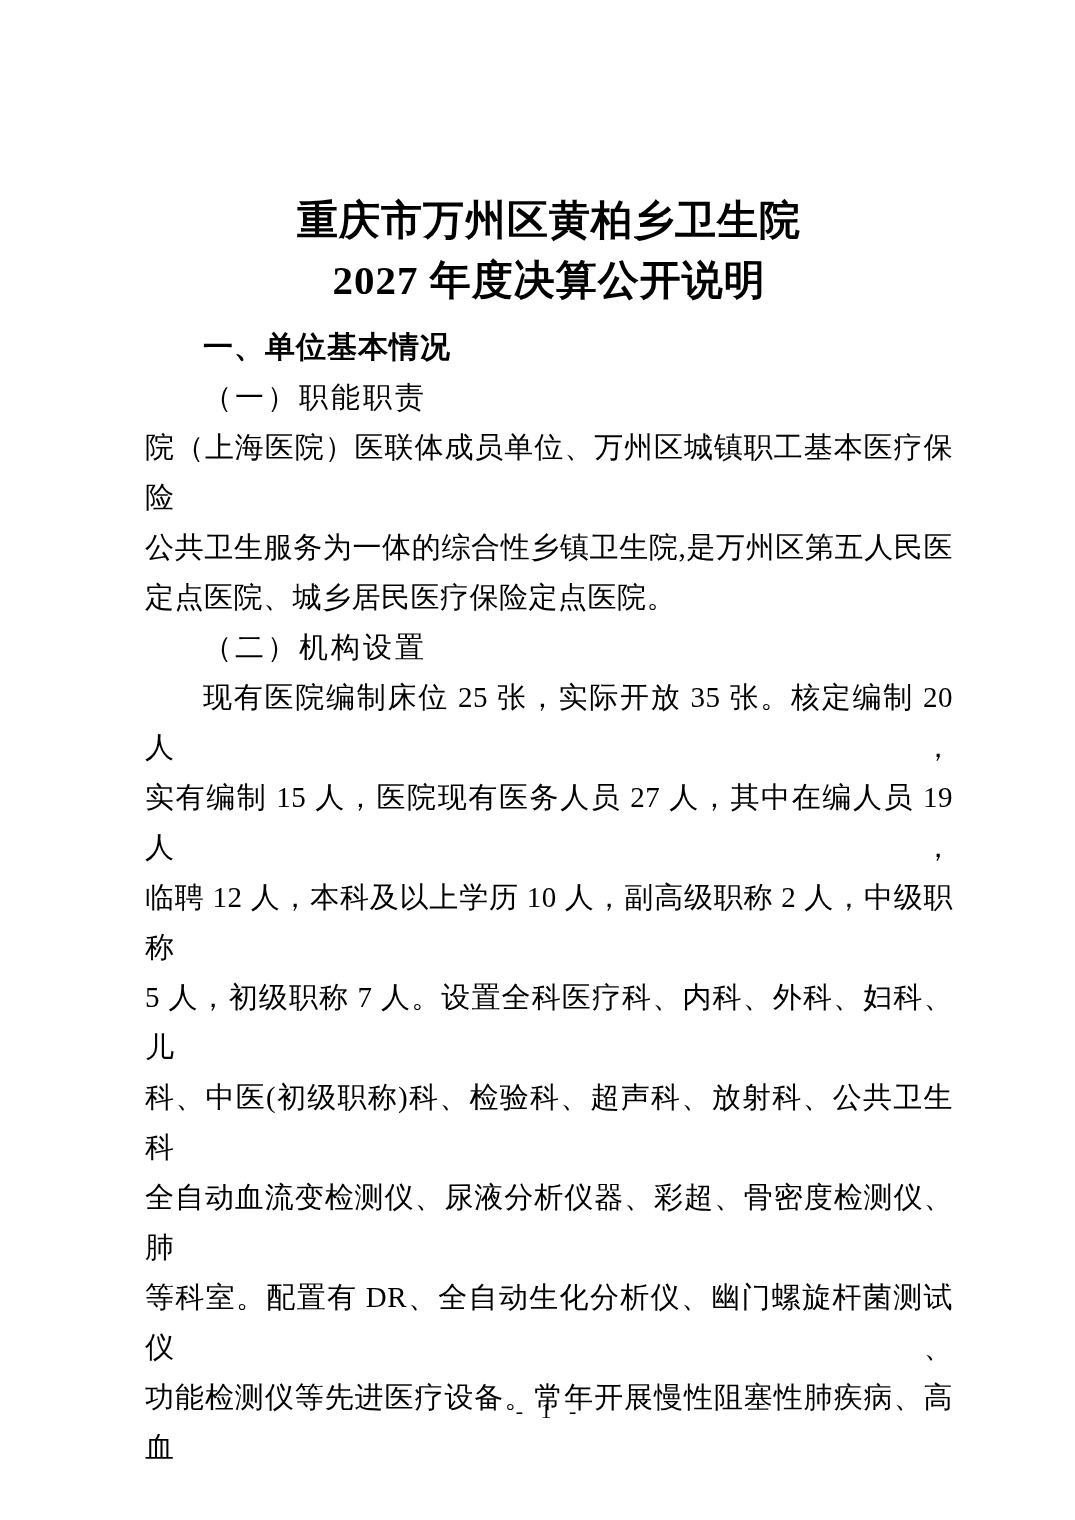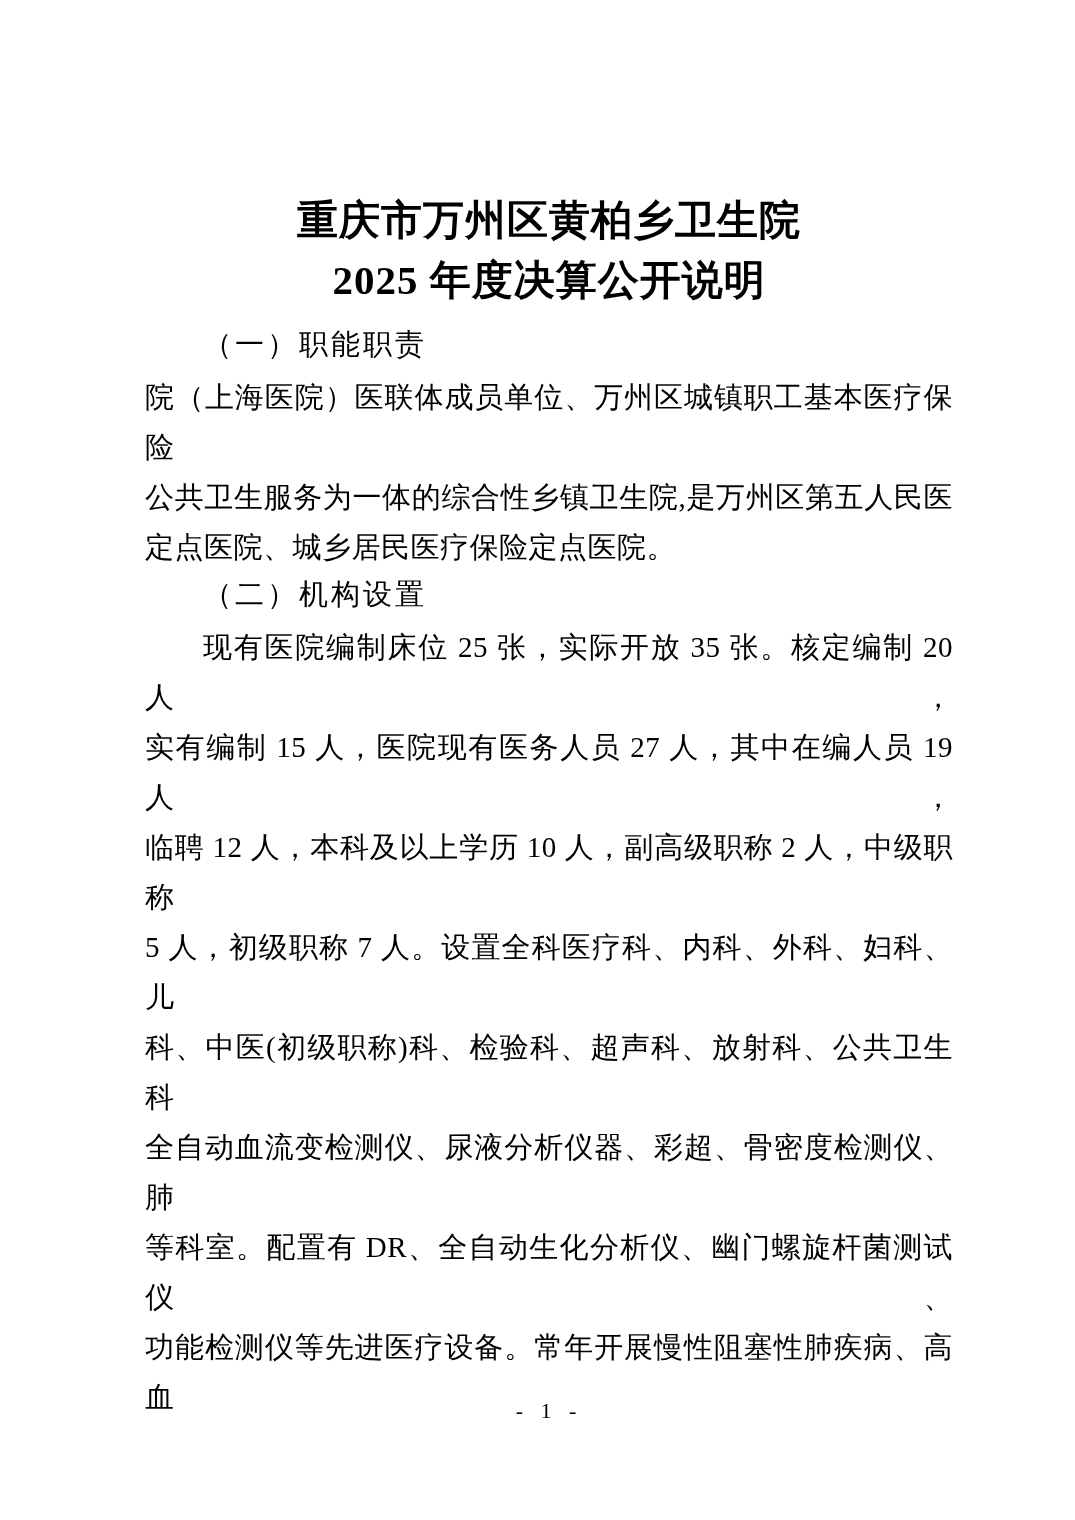--- a/index.html
+++ b/index.html
@@ -33,21 +33,21 @@
   .block-heading {
     font-family: "Liberation Sans", sans-serif;
     font-weight: bold;
     font-size: 30px;
     line-height: 50px;
     text-indent: 58px;
     letter-spacing: 1px;
     color: #000000;
   }
   .block-subheading {
-    font-family: Liberation Mono, monospace;
+    font-family: Liberation Sans, sans-serif;
     font-weight: normal;
     font-size: 29px;
     line-height: 50px;
     text-indent: 58px;
     letter-spacing: 3px;
     color: #000000;
   }
   .block-paragraph { width: 100%; }
   .text-line {
     font-family: "Liberation Serif", serif;
@@ -74,23 +74,24 @@
     color: #000000;
   }
 </style>
 </head>
 <body>
 
 <div class="page">
   <div class="content">
     <h1 class="doc-title">
       <span class="title-line">重庆市万州区黄柏乡卫生院</span>
-      <span class="title-line">2025 年度决算公开说明</span>
+      <span class="title-line">2027 年度决算公开说明</span>
     </h1>
     <div class="blocks">
+        <div class="block-heading">一、单位基本情况</div>
         <div class="block-subheading">（一）职能职责</div>
         <div class="block-paragraph">
           <div class="text-line">院（上海医院）医联体成员单位、万州区城镇职工基本医疗保险</div>
           <div class="text-line">公共卫生服务为一体的综合性乡镇卫生院,是万州区第五人民医</div>
           <div class="text-line last">定点医院、城乡居民医疗保险定点医院。</div>
         </div>
         <div class="block-subheading">（二）机构设置</div>
         <div class="block-paragraph">
           <div class="text-line first">现有医院编制床位 25 张，实际开放 35 张。核定编制 20 人，</div>
           <div class="text-line">实有编制 15 人，医院现有医务人员 27 人，其中在编人员 19 人，</div>

